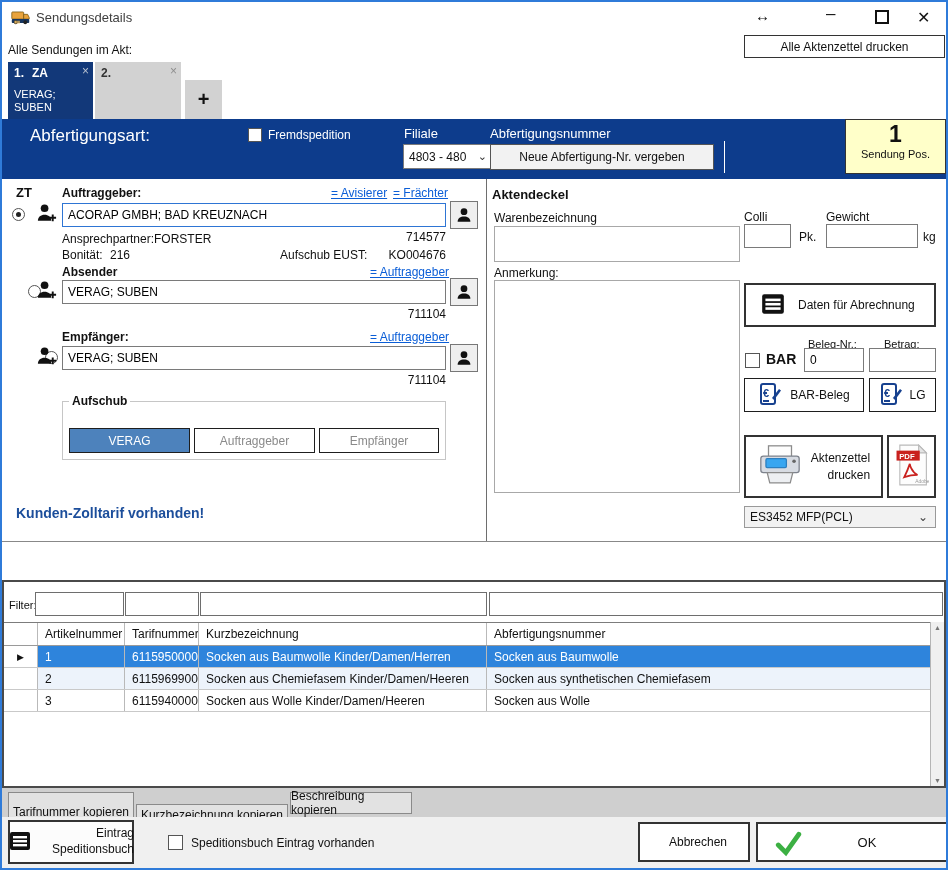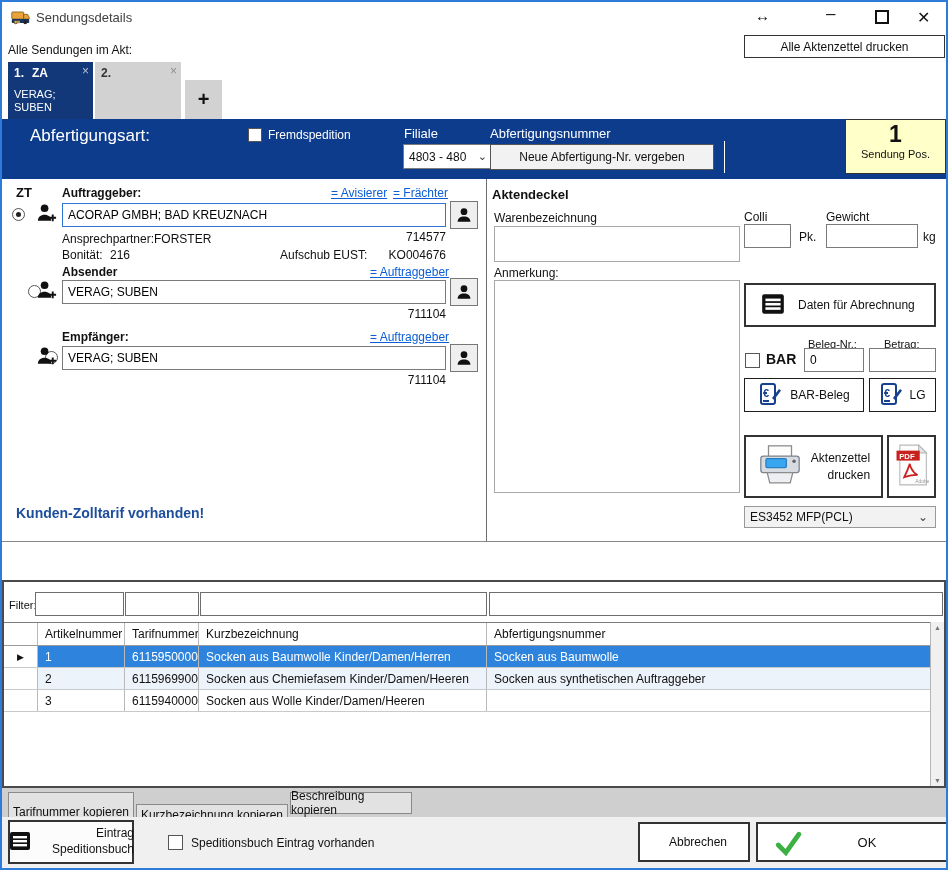--- a/index.html
+++ b/index.html
@@ -161,20 +161,32 @@
     </span>
     <input class="txt abs" style="left: 60px; top: 167px; width: 384px;" value="VERAG; SUBEN">
     <span class="personbtn abs" style="left:448px;top:165px;">
       <svg width="18" height="18" viewBox="0 0 24 24">
           <circle cx="12" cy="7.5" r="4.5" fill="#111"></circle>
           <path d="M3.5 21c0-4.6 3.8-7 8.5-7s8.5 2.4 8.5 7z" fill="#111"></path>
         </svg>
     </span>
     <span class="abs num" style="left:394px;top:194px;width:50px;">711104</span>
 
+    <fieldset class="gbox abs" style="left:60px;top:215px;width:384px;height:66px;">
+      <legend>Aufschub</legend>
+      <div class="btn abs" style="left:6px;top:20px;width:121px;height:25px;background:#4D82BC;color:#fff;border-color:#1E1E1E;">
+        <span>VERAG</span>
+      </div>
+      <div class="btn abs" style="left:131px;top:20px;width:121px;height:25px;color:#8A8A8A;border-color:#1E1E1E;">
+        <span>Auftraggeber</span>
+      </div>
+      <div class="btn abs" style="left:256px;top:20px;width:120px;height:25px;color:#8A8A8A;border-color:#1E1E1E;">
+        <span>Empfänger</span>
+      </div>
+    </fieldset>
 
     <span class="abs b" style="left:14px;top:326px;font-size:14px;color:#1C4E9B;">Kunden-Zolltarif vorhanden!</span>
 
     
     <span class="abs b" style="left:490px;top:8px;font-size:13px;">Aktendeckel</span>
     <span class="abs" style="left:492px;top:32px;">Warenbezeichnung</span>
     <textarea class="abs" style="left: 492px; top: 47px; width: 246px; height: 36px; border: 1px solid rgb(168, 168, 168); resize: none; font: 12px &quot;Liberation Sans&quot;, sans-serif; padding: 2px 4px;"></textarea>
 
     <span class="abs" style="left:742px;top:31px;">Colli</span>
     <input class="txt abs" style="left: 742px; top: 45px; width: 47px;" value="">
@@ -284,27 +296,28 @@
         <div class="cell gridline-r sel-row" style="width:87px;">1</div>
         <div class="cell gridline-r sel-row" style="width:74px;">61159500000</div>
         <div class="cell gridline-r sel-row" style="width:288px;">Socken aus Baumwolle Kinder/Damen/Herren</div>
         <div class="cell sel-row" style="flex:1;">Socken aus Baumwolle</div>
       </div>
       <div class="trow alt-row">
         <div class="ind"></div>
         <div class="cell gridline-r" style="width:87px;">2</div>
         <div class="cell gridline-r" style="width:74px;">61159699000</div>
         <div class="cell gridline-r" style="width:288px;">Socken aus Chemiefasem Kinder/Damen/Heeren</div>
-        <div class="cell" style="flex:1;">Socken aus synthetischen Auftraggeber</div>
+        <div class="cell" style="flex:1;">Socken aus synthetischen Chemiefasem</div>
       </div>
       <div class="trow">
         <div class="ind"></div>
         <div class="cell gridline-r" style="width:87px;">3</div>
         <div class="cell gridline-r" style="width:74px;">61159400000</div>
         <div class="cell gridline-r" style="width:288px;">Socken aus Wolle Kinder/Damen/Heeren</div>
+        <div class="cell" style="flex:1;">Socken aus Wolle</div>
       </div>
     </div>
 
     <div class="abs" style="right:0;top:40px;bottom:0;width:14px;background:#F0F0F0;border-left:1px solid #B5B5B5;display:flex;flex-direction:column;justify-content:space-between;align-items:center;padding:2px 0;color:#777;font-size:7px;">
       <span>▲</span>
       <span>▼</span>
     </div>
   </div>
 
   <div class="abs" style="left:0;top:786px;right:0;height:29px;background:#CFCFCF;">

